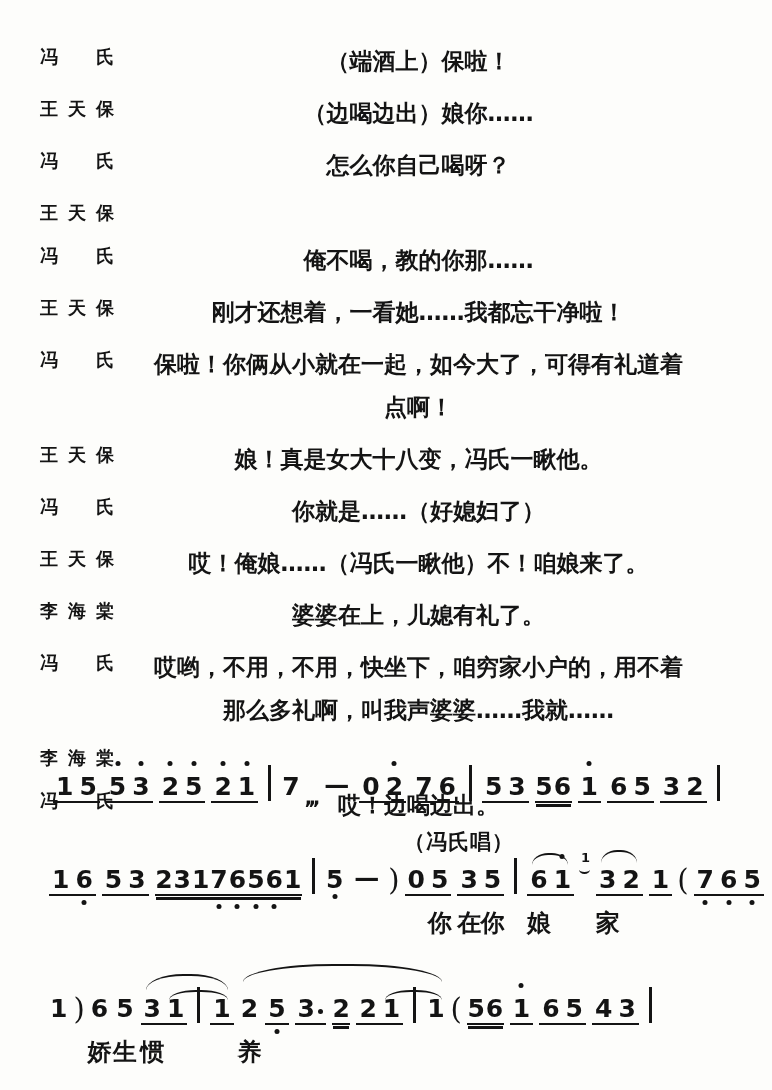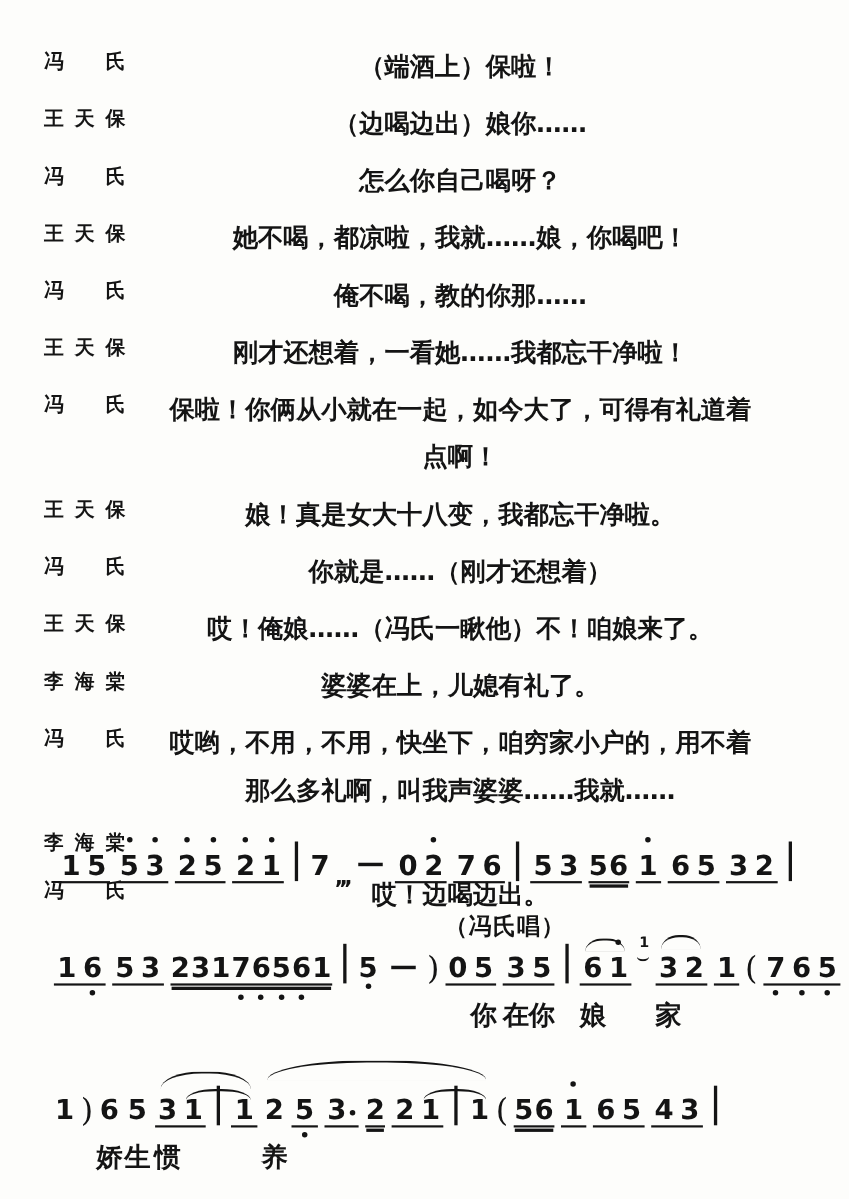--- a/index.html
+++ b/index.html
@@ -90,41 +90,40 @@
   <div class="d-row">
     <div class="d-speaker">王天保</div>
     <div class="d-text">（边喝边出）娘你……</div>
   </div>
   <div class="d-row">
     <div class="d-speaker">冯　氏</div>
     <div class="d-text">怎么你自己喝呀？</div>
   </div>
   <div class="d-row">
     <div class="d-speaker">王天保</div>
-    <div class="d-text">她不喝，都凉啦，我就……娘，你喝吧！</div>
   </div>
   <div class="d-row">
     <div class="d-speaker">冯　氏</div>
     <div class="d-text">俺不喝，教的你那……</div>
   </div>
   <div class="d-row">
     <div class="d-speaker">王天保</div>
     <div class="d-text">刚才还想着，一看她……我都忘干净啦！</div>
   </div>
   <div class="d-row">
     <div class="d-speaker">冯　氏</div>
     <div class="d-text">保啦！你俩从小就在一起，如今大了，可得有礼道着点啊！</div>
   </div>
   <div class="d-row">
     <div class="d-speaker">王天保</div>
-    <div class="d-text">娘！真是女大十八变，我都忘干净啦。</div>
+    <div class="d-text">娘！真是女大十八变，冯氏一瞅他。</div>
   </div>
   <div class="d-row">
     <div class="d-speaker">冯　氏</div>
-    <div class="d-text">你就是……（刚才还想着）</div>
+    <div class="d-text">你就是……（好媳妇了）</div>
   </div>
   <div class="d-row">
     <div class="d-speaker">王天保</div>
     <div class="d-text">哎！俺娘……（冯氏一瞅他）不！咱娘来了。</div>
   </div>
   <div class="d-row">
     <div class="d-speaker">李海棠</div>
     <div class="d-text">婆婆在上，儿媳有礼了。</div>
   </div>
   <div class="d-row">

